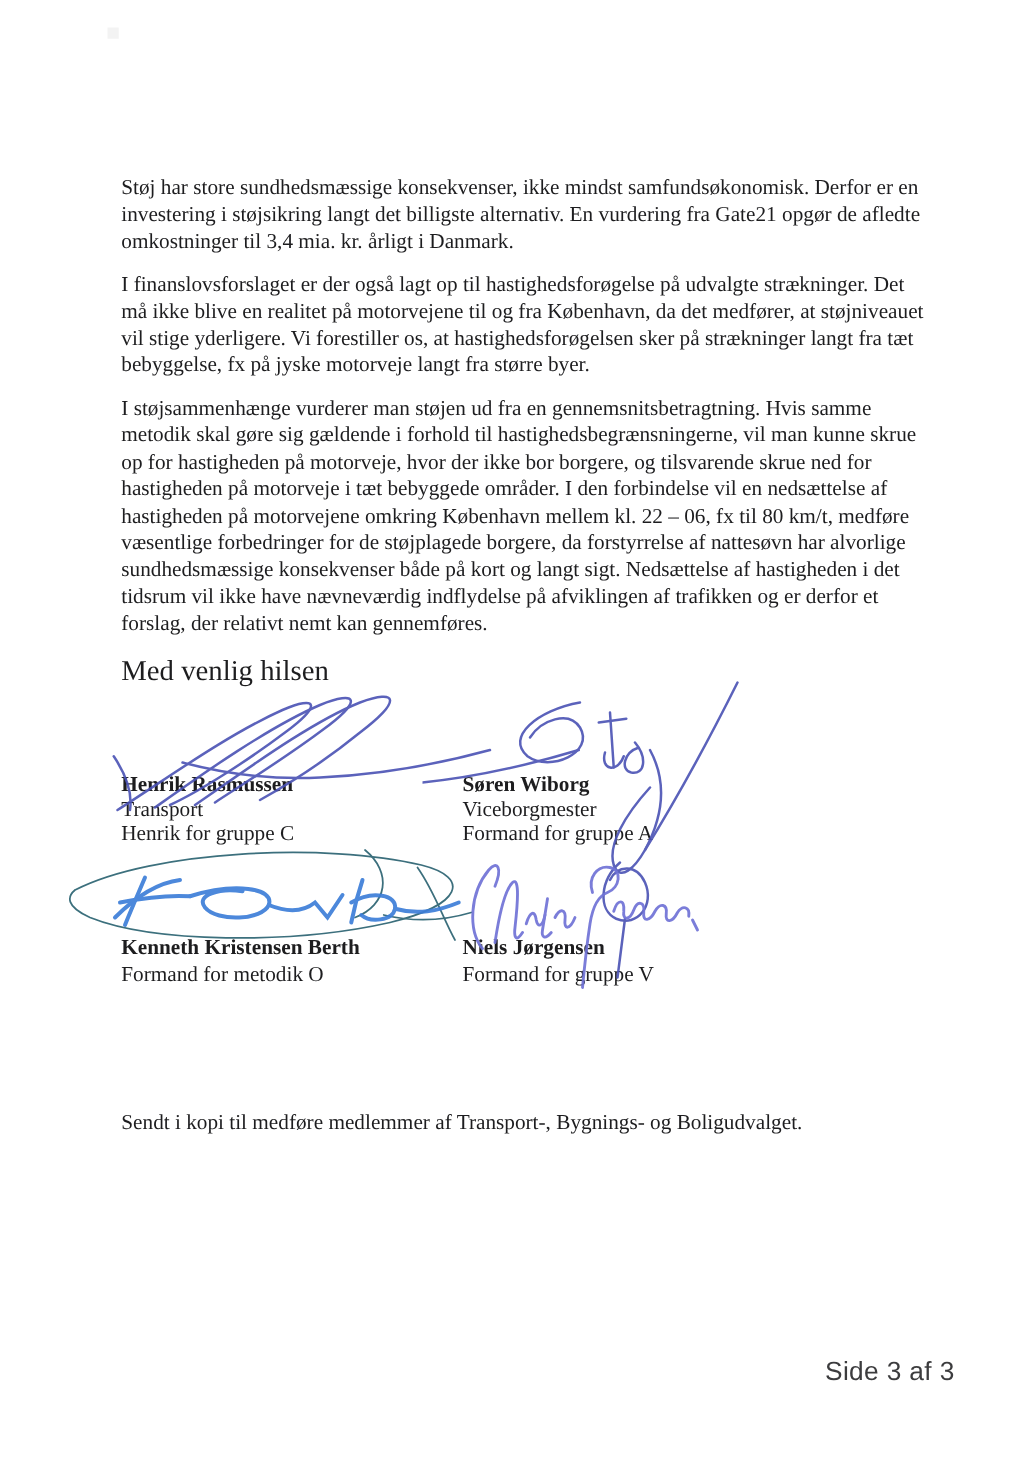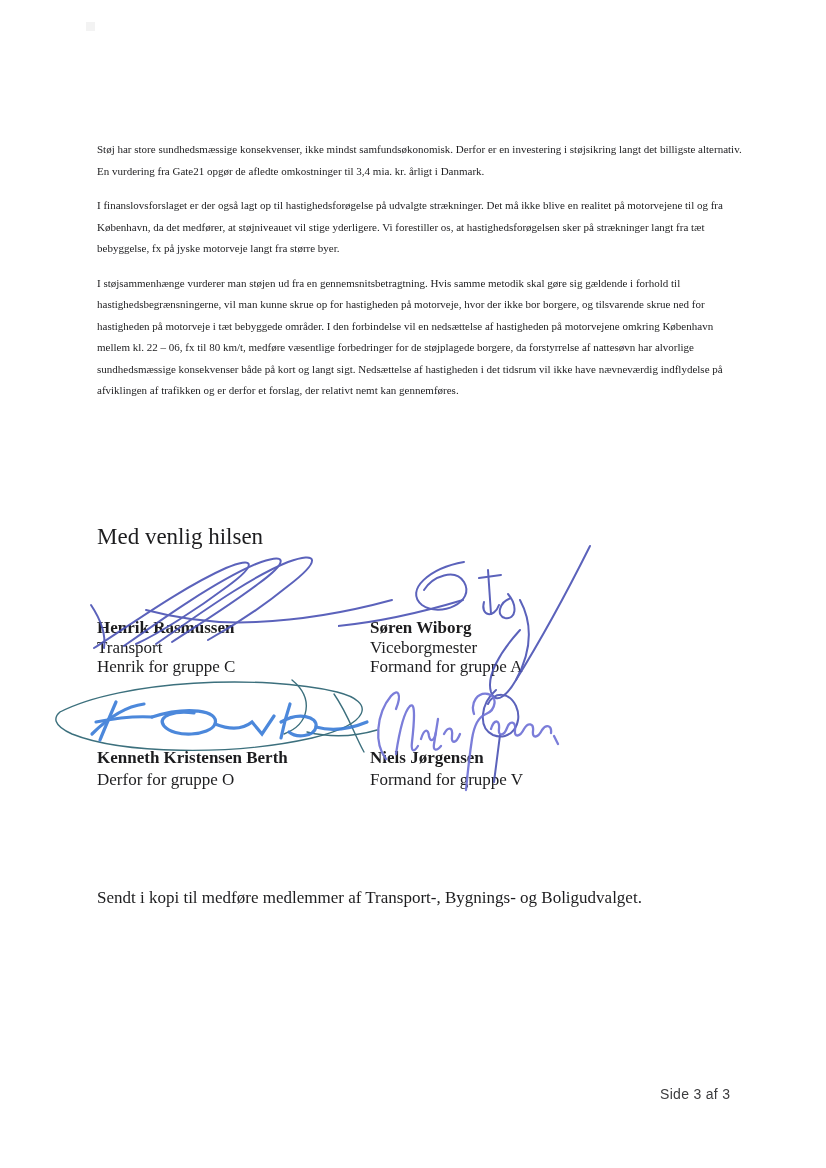--- a/index.html
+++ b/index.html
@@ -10,31 +10,31 @@
   }
   .scan-artifact{position:absolute;left:86px;top:22px;width:9px;height:9px;background:#f3f3f3;}
   
   .logo-block{position:absolute;left:492px;top:38px;display:flex;align-items:flex-start;}
   .logo-shield{width:62px;height:74px;display:block;}
   .logo-text{margin-left:15px;padding-top:9px;font-family:"Liberation Sans","DejaVu Sans",sans-serif;}
   .logo-title{font-size:20px;font-weight:bold;letter-spacing:2.5px;color:#55575a;line-height:1;}
   .logo-subtitle{font-size:15px;letter-spacing:3.5px;color:#b7b9bb;line-height:1;margin-top:6px;}
   
   .letter-body{position:absolute;left:97px;top:139px;width:648px;}
-  .letter-body p{margin:0 0 13px 0;font-size:11px;line-height:21.5px;text-align:left;}
+  .letter-body p{margin:0 0 13px 0;font-size:17px;line-height:21.5px;text-align:left;}
   .closing{position:absolute;left:97px;top:524px;font-size:23px;}
   
   .sig-text{position:absolute;font-size:17px;line-height:19.5px;z-index:1;}
   .sig-text .sig-name{font-weight:bold;}
   .sig-svg{position:absolute;z-index:2;pointer-events:none;}
   .cc-note{position:absolute;left:97px;top:888px;font-size:17px;}
   .page-number{
     position:absolute;left:660px;top:1086px;
     font-family:"Liberation Sans","DejaVu Sans",sans-serif;
-    font-size:14px;color:#3c3c3e;letter-spacing:.3px;
+    font-size:21px;color:#3c3c3e;letter-spacing:.3px;
   }
 </style>
 </head>
 <body>
 
 <div class="page">
 
   <div class="scan-artifact"></div>
 
 
@@ -110,21 +110,21 @@
   </div>
 
   <div class="sig-text" style="left:370px;top:618px;">
     <div class="sig-name">Søren Wiborg</div>
     <div>Viceborgmester</div>
     <div>Formand for gruppe A</div>
   </div>
 
   <div class="sig-text" style="left:97px;top:747px;line-height:22px;">
     <div class="sig-name">Kenneth Kristensen Berth</div>
-    <div>Derfor for gruppe O</div>
+    <div>Formand for metodik O</div>
   </div>
 
   <div class="sig-text" style="left:370px;top:747px;line-height:22px;">
     <div class="sig-name">Niels Jørgensen</div>
     <div>Formand for gruppe V</div>
   </div>
 
   <div class="cc-note">Sendt i kopi til medføre medlemmer af Transport-, Bygnings- og Boligudvalget.</div>
 
   <div class="page-number">Side 3 af 3</div>

